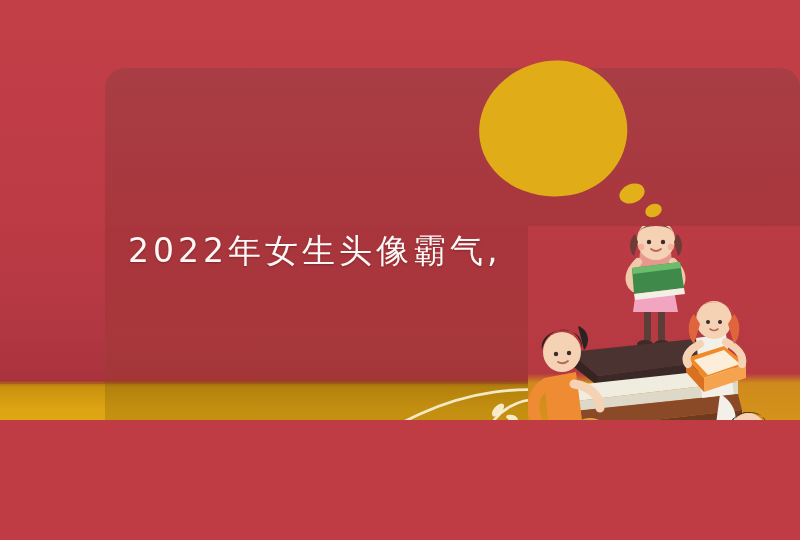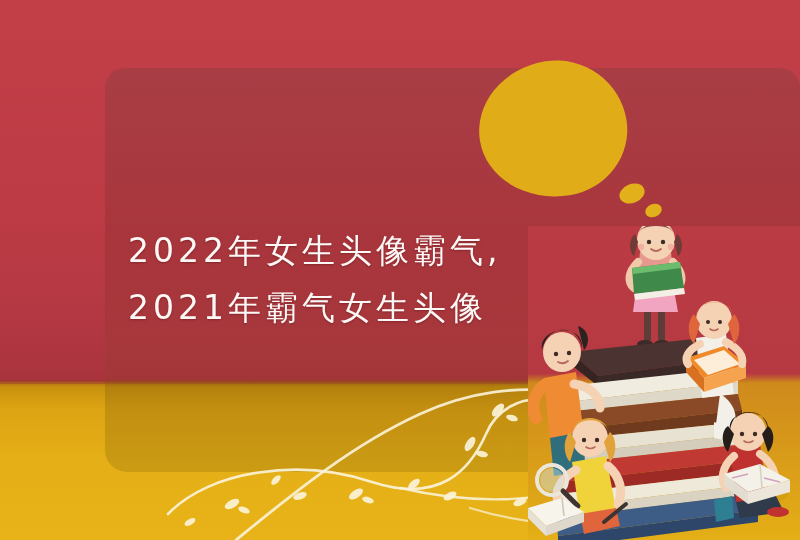--- a/index.html
+++ b/index.html
@@ -1,21 +1,21 @@
 <!DOCTYPE html>
 <html><head>
 <meta charset="utf-8">
 <style>
   html,body{margin:0;padding:0;}
   body{
     width:800px;height:540px;overflow:hidden;
     font-family:"Liberation Sans","DejaVu Sans",sans-serif;
     background:#bf3c45;
   }
-  #stage{position:relative;width:800px;height:540px;overflow:hidden;background:#0c4a6e;}
+  #stage{position:relative;width:800px;height:420px;overflow:hidden;background:#0c4a6e;}
 
   
   .band-red{
     position:absolute;left:0;top:0;width:800px;height:384px;
     background:linear-gradient(180deg,#c23f48 0%,#bd3b44 55%,#b13742 88%,#a8333c 100%);
   }
   .band-yellow{
     position:absolute;left:0;top:384px;width:800px;height:156px;
     background:linear-gradient(180deg,#c58f0d 0%,#dda413 16%,#e5b017 52%,#e7b318 100%);
   }
@@ -88,21 +88,20 @@
   <div class="panel">
     <div class="panel-sheen"></div>
   </div>
 
   <div class="bubble-main"></div>
   <div class="bubble-d1"></div>
   <div class="bubble-d2"></div>
 
   <div class="headline">
     <span class="ln">2022年女生头像霸气,</span>
-    <span class="ln">2021年霸气女生头像</span>
   </div>
 
   <div class="deco">
     <svg width="800" height="156" viewBox="0 0 800 156">
       <defs>
         <linearGradient id="fadeR" x1="0" y1="0" x2="1" y2="0">
           <stop offset="0" stop-color="#f7e9bc" stop-opacity="0"></stop>
           <stop offset=".18" stop-color="#f7e9bc" stop-opacity=".9"></stop>
           <stop offset="1" stop-color="#fbf3d8" stop-opacity="1"></stop>
         </linearGradient>

